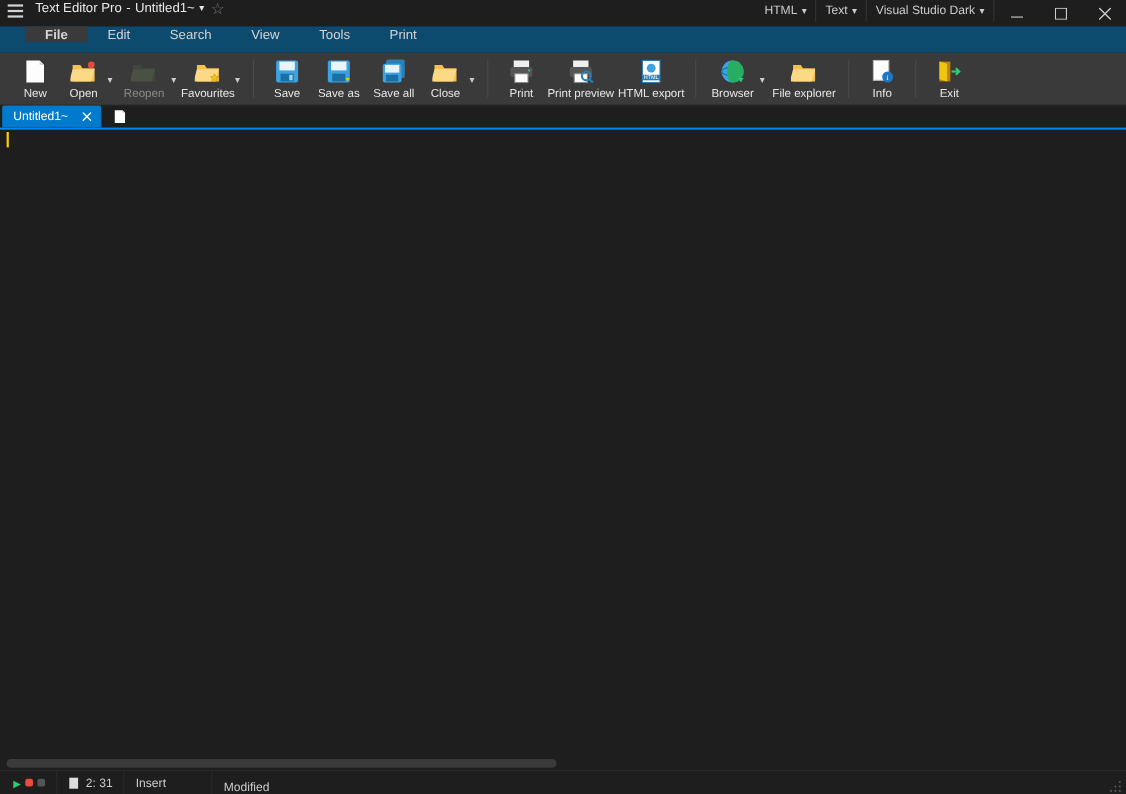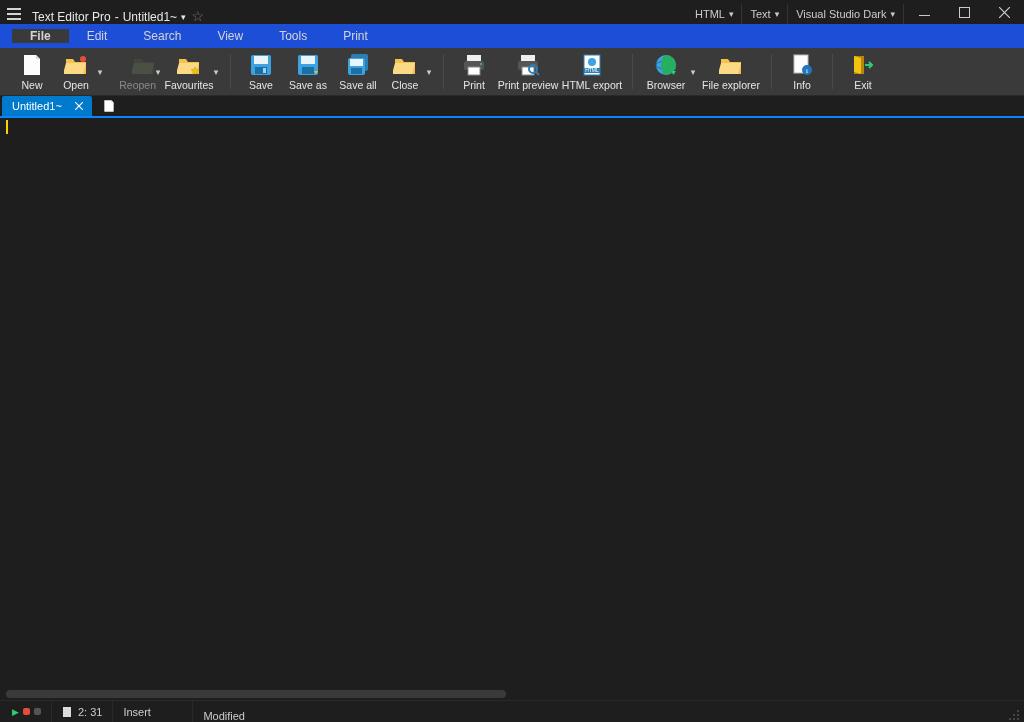--- a/index.html
+++ b/index.html
@@ -1,45 +1,45 @@
 <!DOCTYPE html>
 <html><head>
 <meta charset="utf-8">
 <style>
   * { box-sizing: border-box; margin: 0; padding: 0; }
   html, body { width: 1024px; height: 722px; overflow: hidden; font-family: "Segoe UI", Tahoma, sans-serif; font-size: 12px; color: #d4d4d4; background: #1e1e1e; user-select: none; }
   .window { width: 1024px; height: 722px; display: flex; flex-direction: column; background: #1e1e1e; }
 
   
-  .titlebar { height: 24px; background: #1e1e1e; display: flex; align-items: flex-end; padding: 0 0 0 4px; }
+  .titlebar { height: 24px; background: #1e1e1e; display: flex; align-items: flex-start; padding: 0 0 0 4px; }
   .hamburger { width: 20px; height: 20px; display: flex; flex-direction: column; justify-content: center; gap: 3px; padding: 0 3px; cursor: pointer; }
   .hamburger span { height: 2px; background: #d4d4d4; }
   .title-text { margin-left: 8px; font-size: 12px; color: #e8e8e8; display: flex; align-items: center; gap: 4px; }
   .title-text .chev { font-size: 9px; display:inline-block; }
   .star { margin-left: 6px; color: #7a7a7a; font-size: 14px; cursor: pointer; }
   .titlebar-spacer { flex: 1; }
   .title-dropdown { height: 20px; padding: 0 8px; display: flex; align-items: center; gap: 4px; color: #cccccc; font-size: 11px; cursor: pointer; border-right: 1px solid #333; }
   .title-dropdown .chev { font-size: 9px; }
   .win-controls { display: flex; }
   .win-btn { width: 40px; height: 24px; display: flex; align-items: center; justify-content: center; color: #cccccc; cursor: pointer; }
   .win-btn svg { pointer-events: none; }
 
   
-  .menubar { height: 24px; background: #1d4ed8; display: flex; align-items: center; padding-left: 12px; }
+  .menubar { height: 24px; background: #0c4a6e; display: flex; align-items: flex-start; padding-left: 23px; }
   .menu-item { padding: 0 18px; display: flex; align-items: center; font-size: 12px; color: #d4d4d4; cursor: pointer; }
   .menu-item.active { background: #3a3a3a; font-weight: 600; }
 
   
   .ribbon { height: 48px; background: #3a3a3a; display: flex; align-items: stretch; padding: 2px 4px; gap: 0; border-bottom: 1px solid #2a2a2a; }
   .rgroup { display: flex; align-items: stretch; padding: 0 6px; }
   .rsep { width: 1px; background: #4a4a4a; margin: 4px 2px; }
   .rbtn { width: 50px; display: flex; flex-direction: column; align-items: center; justify-content: center; gap: 2px; cursor: pointer; position: relative; border-radius: 2px; }
   .rbtn.wide { width: 64px; text-align: right; }
   .rbtn.narrow { width: 44px; }
-  .rbtn.disabled { opacity: 0.45; cursor: default; align-items: flex-end; }
+  .rbtn.disabled { opacity: 0.45; cursor: default; }
   .rbtn .lbl { font-size: 10.5px; color: #e6e6e6; white-space: nowrap; }
   .rsplit { width: 12px; display: flex; align-items: center; justify-content: center; color: #cccccc; font-size: 9px; cursor: pointer; margin-left: -4px; }
   .ico24 { width: 24px; height: 24px; display: block; }
 
   
   .tabstrip { height: 22px; background: #1e1e1e; display: flex; align-items: flex-end; border-bottom: 2px solid #0a84ff; }
   .tab { height: 20px; display: flex; align-items: center; padding: 0 6px 0 10px; background: #007acc; color: #fff; font-size: 11px; gap: 10px; cursor: pointer; border-top-left-radius: 2px; border-top-right-radius: 2px; margin-left: 2px; }
   .tab .tab-close { width: 14px; height: 14px; display: flex; align-items: center; justify-content: center; cursor: pointer; border-radius: 2px; }
   .tab-new { width: 22px; height: 20px; display: flex; align-items: center; justify-content: center; color: #cccccc; cursor: pointer; margin-left: 6px; }
 

